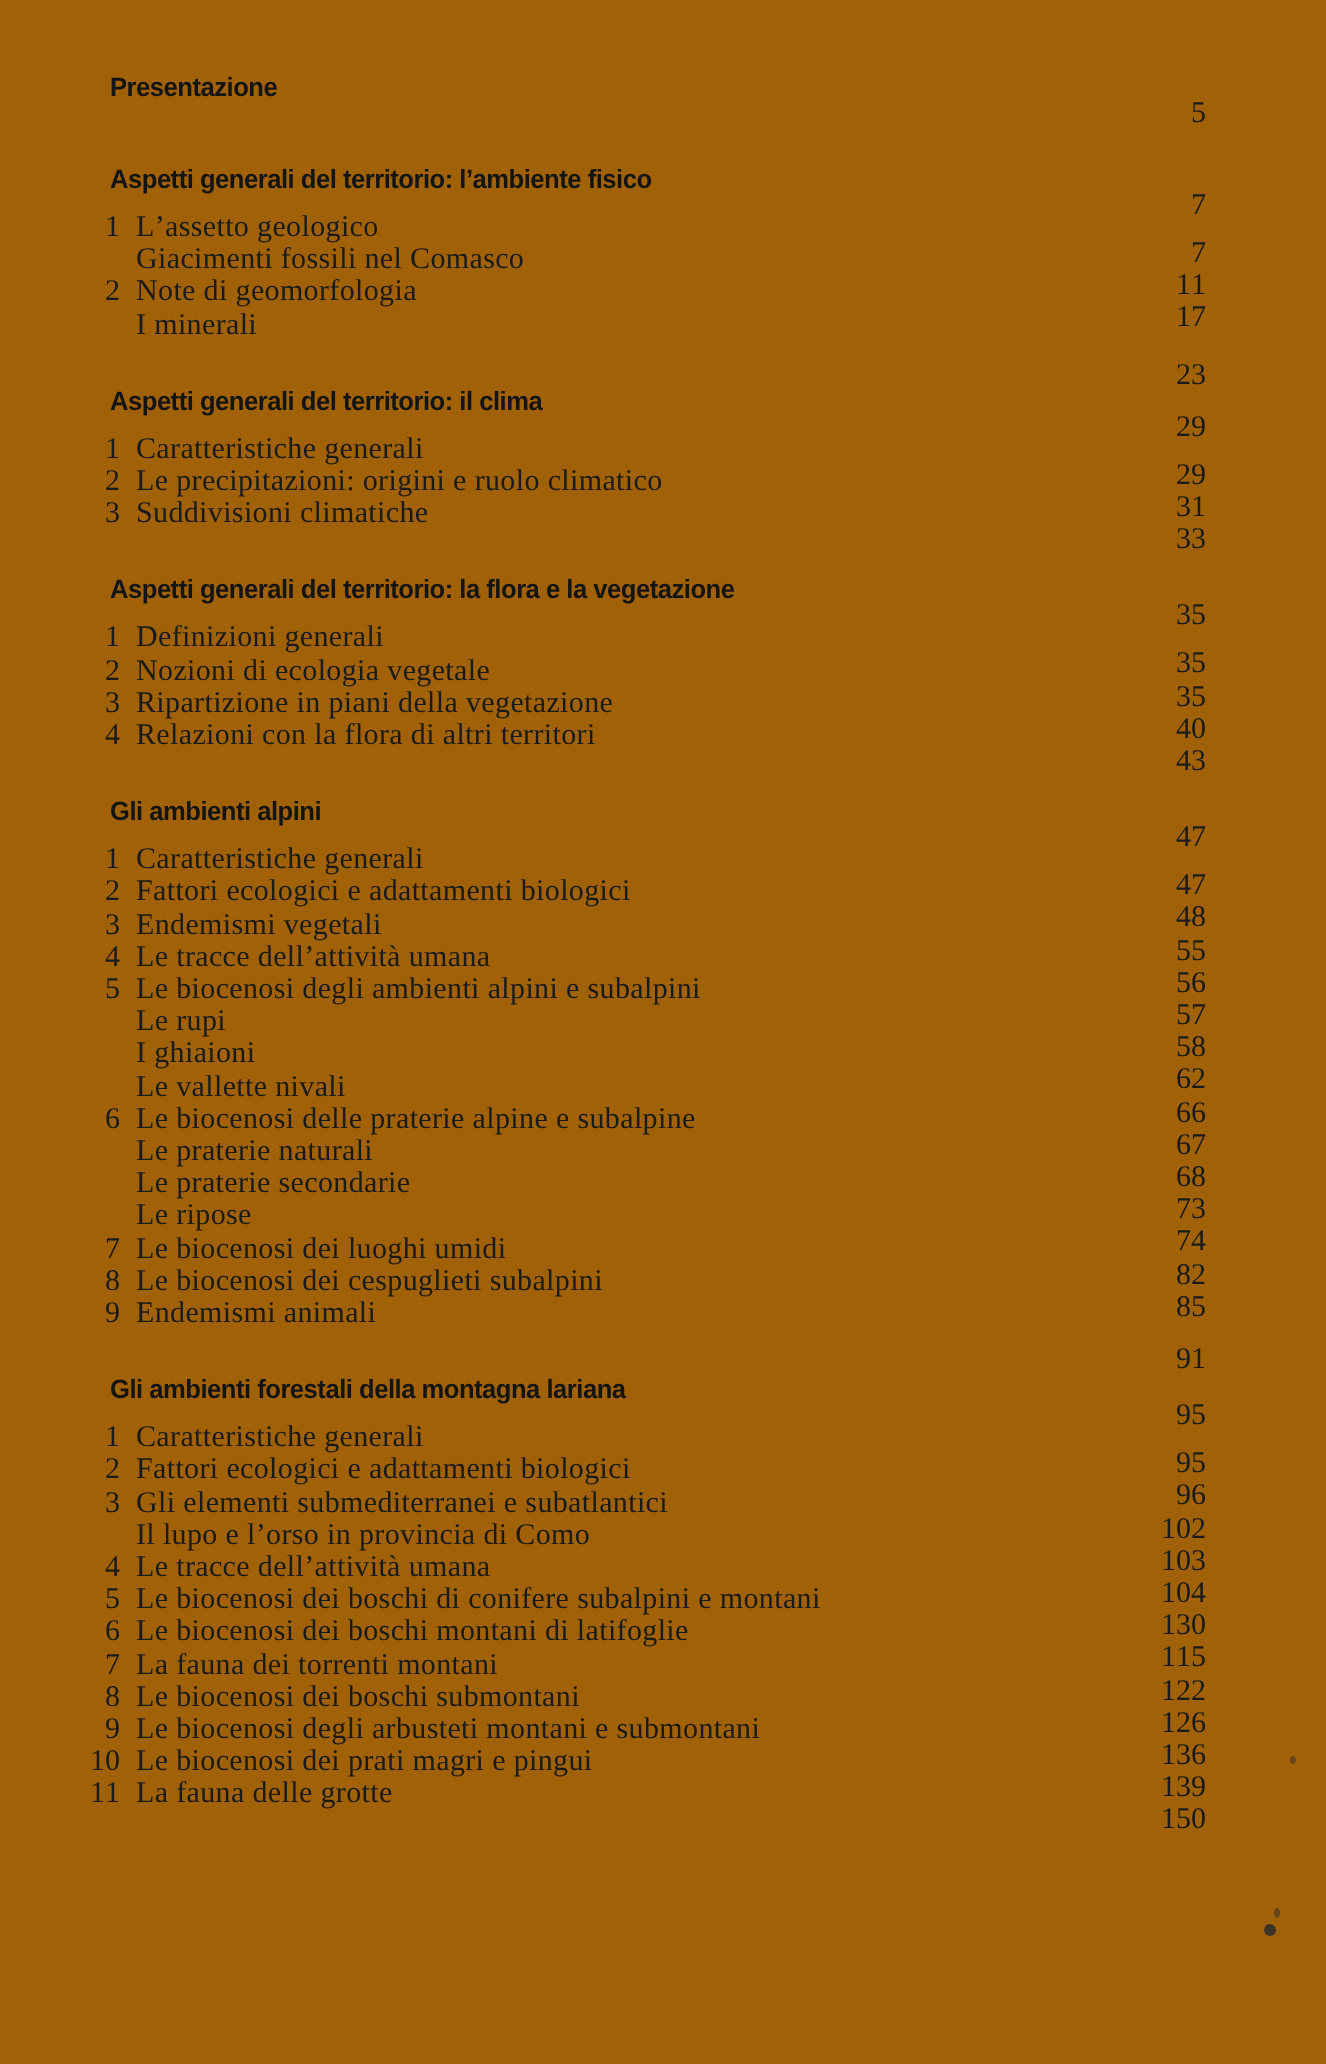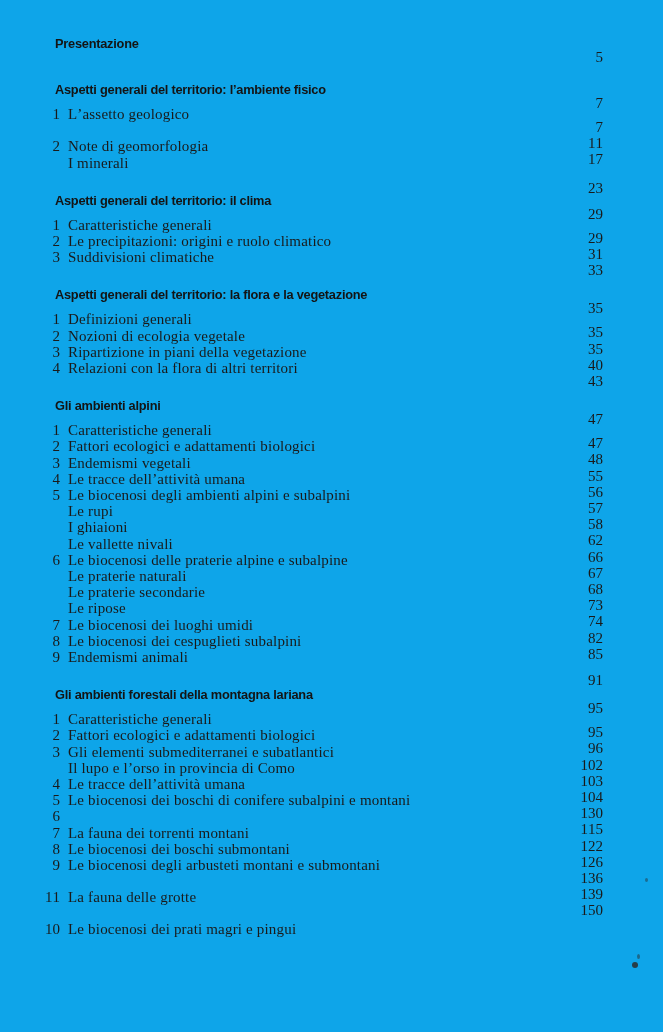--- a/index.html
+++ b/index.html
@@ -4,21 +4,21 @@
 <style>
   html, body {
     margin: 0;
     padding: 0;
     background: #ffffff;
   }
   #page {
     position: relative;
     width: 663px;
     height: 1032px;
-    background: #0ea5e9;
+    background: #a16207;
     overflow: hidden;
     font-kerning: none;
   }
   
   #toc {
     position: absolute;
     left: 0;
     top: 0;
     width: 540px;
     height: 1032px;
@@ -86,20 +86,24 @@
 
 <div id="page">
 
   <div id="toc">
       <div class="section-title" style="top: 36px;">Presentazione</div>
       <div class="section-title" style="top: 82px;">Aspetti generali del territorio: l’ambiente fisico</div>
       <div class="entry" style="top: 106px;">
         <span class="num">1</span>
         <span class="label">L’assetto geologico</span>
       </div>
+      <div class="entry" style="top: 122.2px;">
+        <span class="num"></span>
+        <span class="label">Giacimenti fossili nel Comasco</span>
+      </div>
       <div class="entry" style="top: 138.4px;">
         <span class="num">2</span>
         <span class="label">Note di geomorfologia</span>
       </div>
       <div class="entry" style="top: 154.6px;">
         <span class="num"></span>
         <span class="label">I minerali</span>
       </div>
       <div class="section-title" style="top: 192.8px;">Aspetti generali del territorio: il clima</div>
       <div class="entry" style="top: 216.8px;">
@@ -212,34 +216,35 @@
       <div class="entry" style="top: 776px;">
         <span class="num">4</span>
         <span class="label">Le tracce dell’attività umana</span>
       </div>
       <div class="entry" style="top: 792.2px;">
         <span class="num">5</span>
         <span class="label">Le biocenosi dei boschi di conifere subalpini e montani</span>
       </div>
       <div class="entry" style="top: 808.4px;">
         <span class="num">6</span>
+        <span class="label">Le biocenosi dei boschi montani di latifoglie</span>
       </div>
       <div class="entry" style="top: 824.6px;">
         <span class="num">7</span>
         <span class="label">La fauna dei torrenti montani</span>
       </div>
       <div class="entry" style="top: 840.8px;">
         <span class="num">8</span>
         <span class="label">Le biocenosi dei boschi submontani</span>
       </div>
       <div class="entry" style="top: 857px;">
         <span class="num">9</span>
         <span class="label">Le biocenosi degli arbusteti montani e submontani</span>
       </div>
-      <div class="entry" style="top: 873.2px; margin-top: 48px;">
+      <div class="entry" style="top: 873.2px;">
         <span class="num">10</span>
         <span class="label">Le biocenosi dei prati magri e pingui</span>
       </div>
       <div class="entry" style="top: 889.4px;">
         <span class="num">11</span>
         <span class="label">La fauna delle grotte</span>
       </div>
     </div>
 
   <div id="pagenums">

